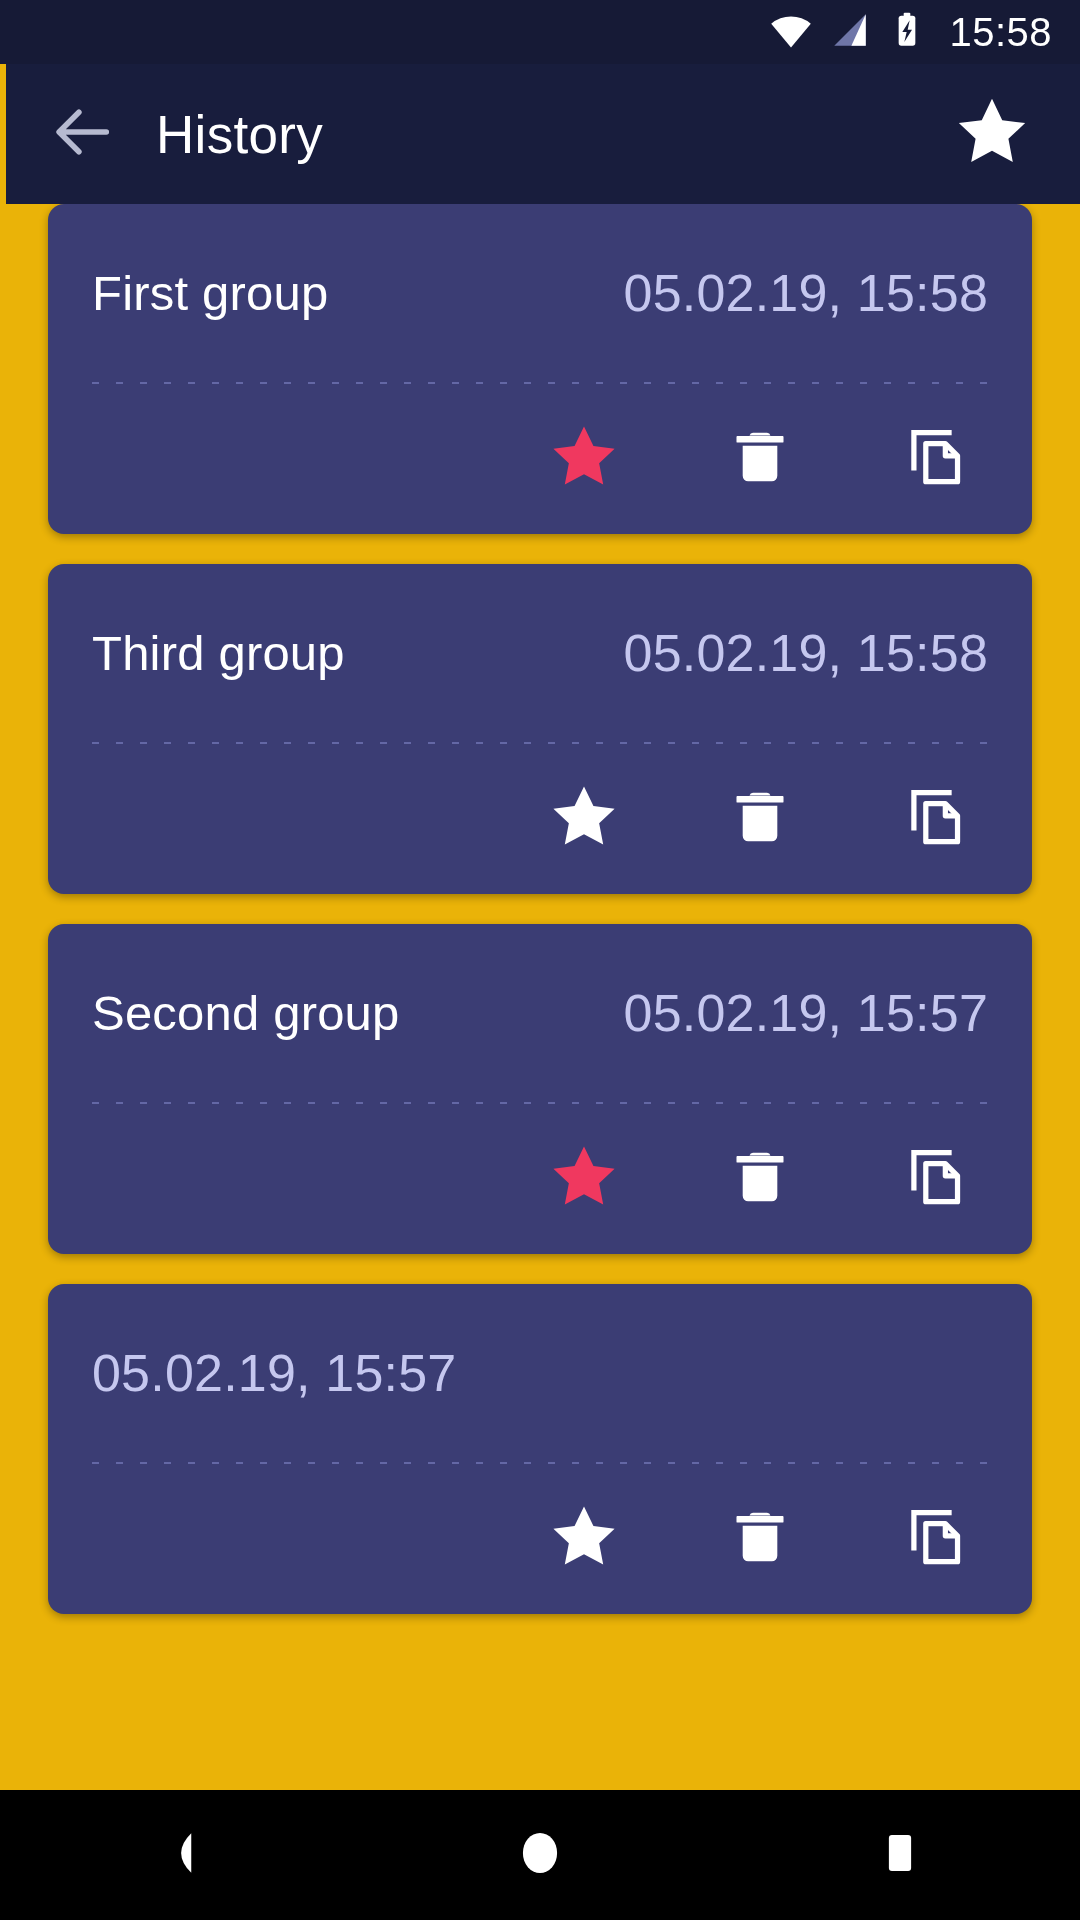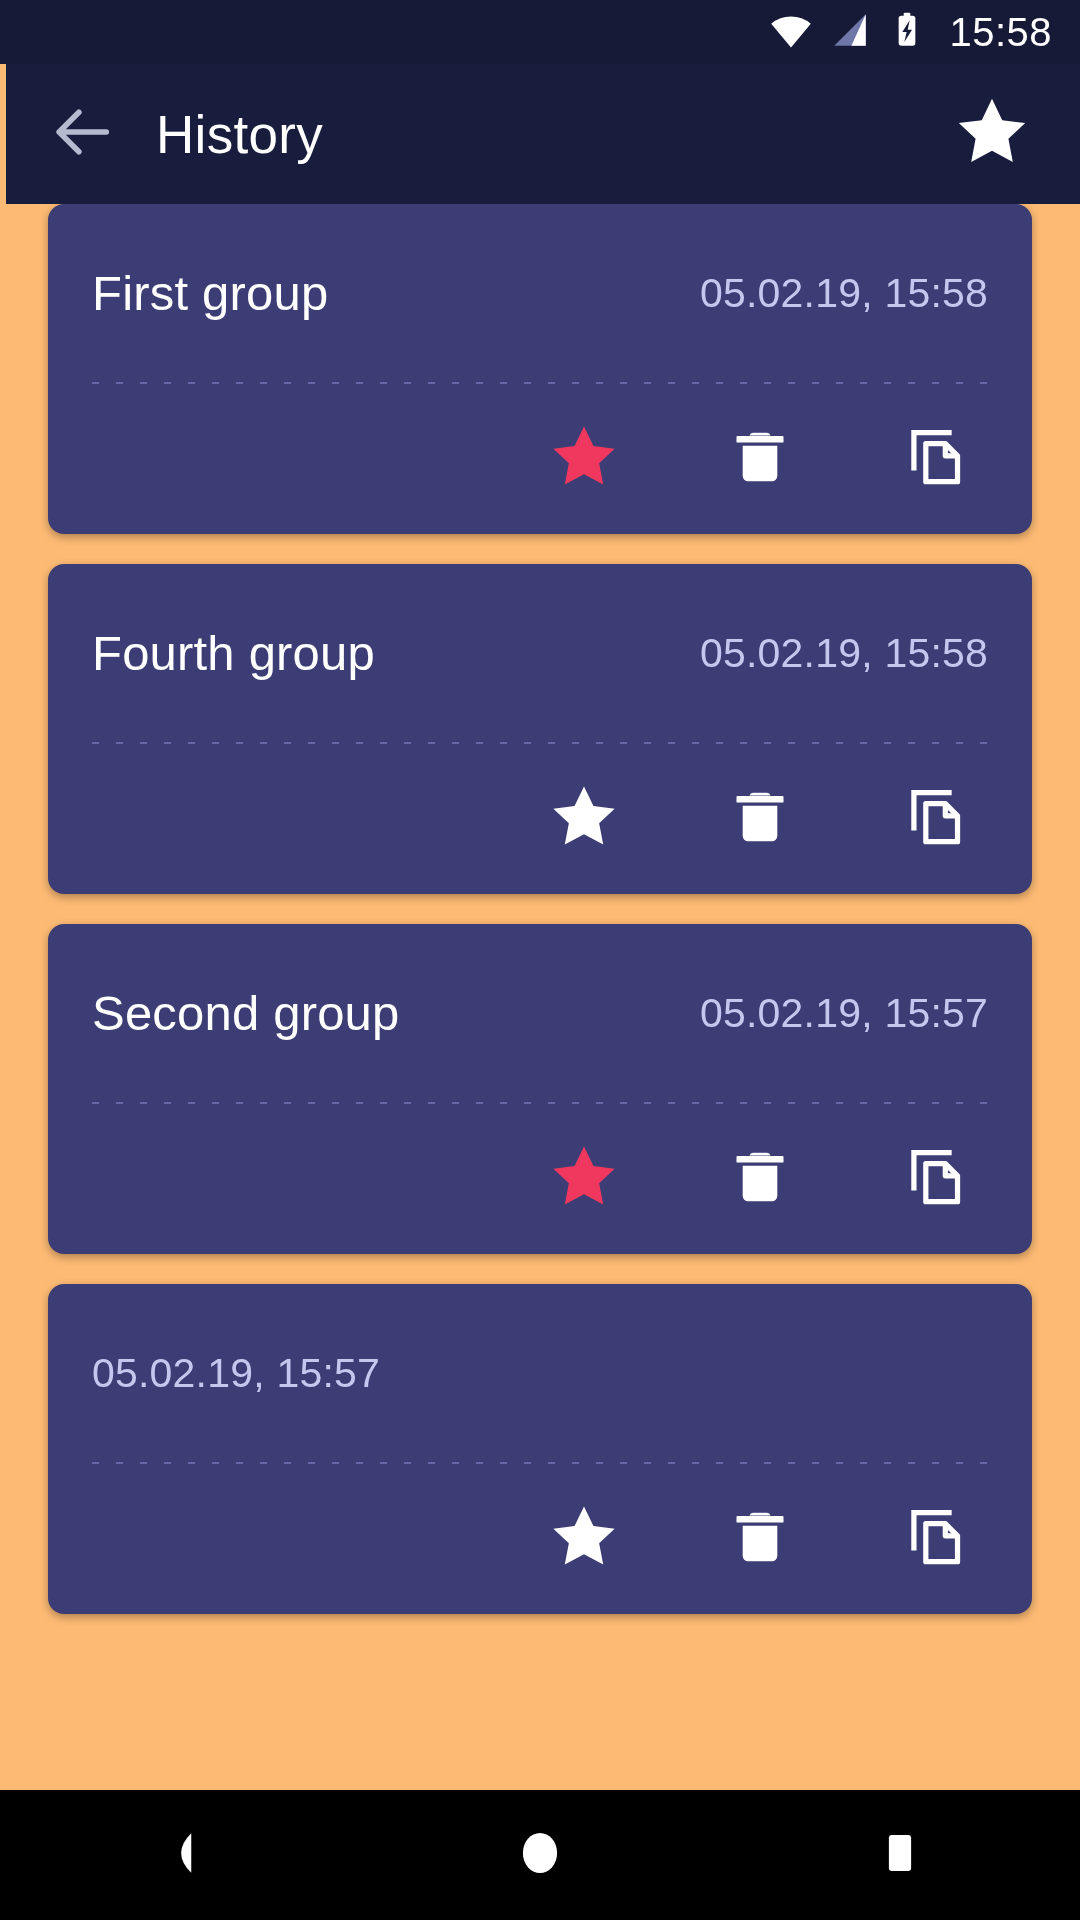--- a/index.html
+++ b/index.html
@@ -6,21 +6,21 @@
   * { margin:0; padding:0; box-sizing:border-box; }
   html, body {
     width:1080px; height:1920px;
     background:#000;
     font-family:"Liberation Sans", sans-serif;
     overflow:hidden;
   }
   #screen {
     position:relative;
     width:1080px; height:1920px;
-    background:#fdba74;
+    background:#eab308;
     overflow:hidden;
   }
 
   
   #status-bar {
     position:absolute; top:0; left:0;
     width:1080px; height:64px;
     background:#161a36;
     display:flex; align-items:center; justify-content:flex-end;
     padding-right:28px;
@@ -93,21 +93,21 @@
   .card-title {
     color:#ffffff;
     font-size:49px;
     font-weight:400;
     letter-spacing:0.2px;
     white-space:nowrap;
     text-align:center;
   }
   .card-date {
     color:#c5c7ef;
-    font-size:41px;
+    font-size:52px;
     font-weight:400;
     letter-spacing:0.2px;
     white-space:nowrap;
   }
   .card-divider {
     height:2px;
     width:100%;
     background-image:repeating-linear-gradient(
       to right,
       #6b6fae 0px,
@@ -225,21 +225,21 @@
               <path d="M8.4 7.3 h6.9 l4.3 4.3 v9.1 h-11.2 Z" fill="none" stroke="#ffffff" stroke-width="1.85" stroke-linejoin="round"></path>
               <path d="M15.3 7.3 v4.3 h4.3" fill="none" stroke="#ffffff" stroke-width="1.85" stroke-linejoin="round"></path>
             </svg>
           </span>
         </div>
       </div>
     </div>
 
     <div class="history-card">
       <div class="card-top">
-        <div class="card-title">Fourth group</div>
+        <div class="card-title">Third group</div>
         <div class="card-date">05.02.19, 15:58</div>
       </div>
       <div class="card-divider"></div>
       <div class="card-actions">
         <div class="action-btn">
           <span>
             <svg width="72" height="72" viewBox="0 0 24 24">
               <path d="M12 1.8 L15.15 8.35 L22.2 9.25 L17.05 14.1 L18.4 21.2 L12 17.75 L5.6 21.2 L6.95 14.1 L1.8 9.25 L8.85 8.35 Z" fill="#ffffff"></path>
             </svg>
           </span>

